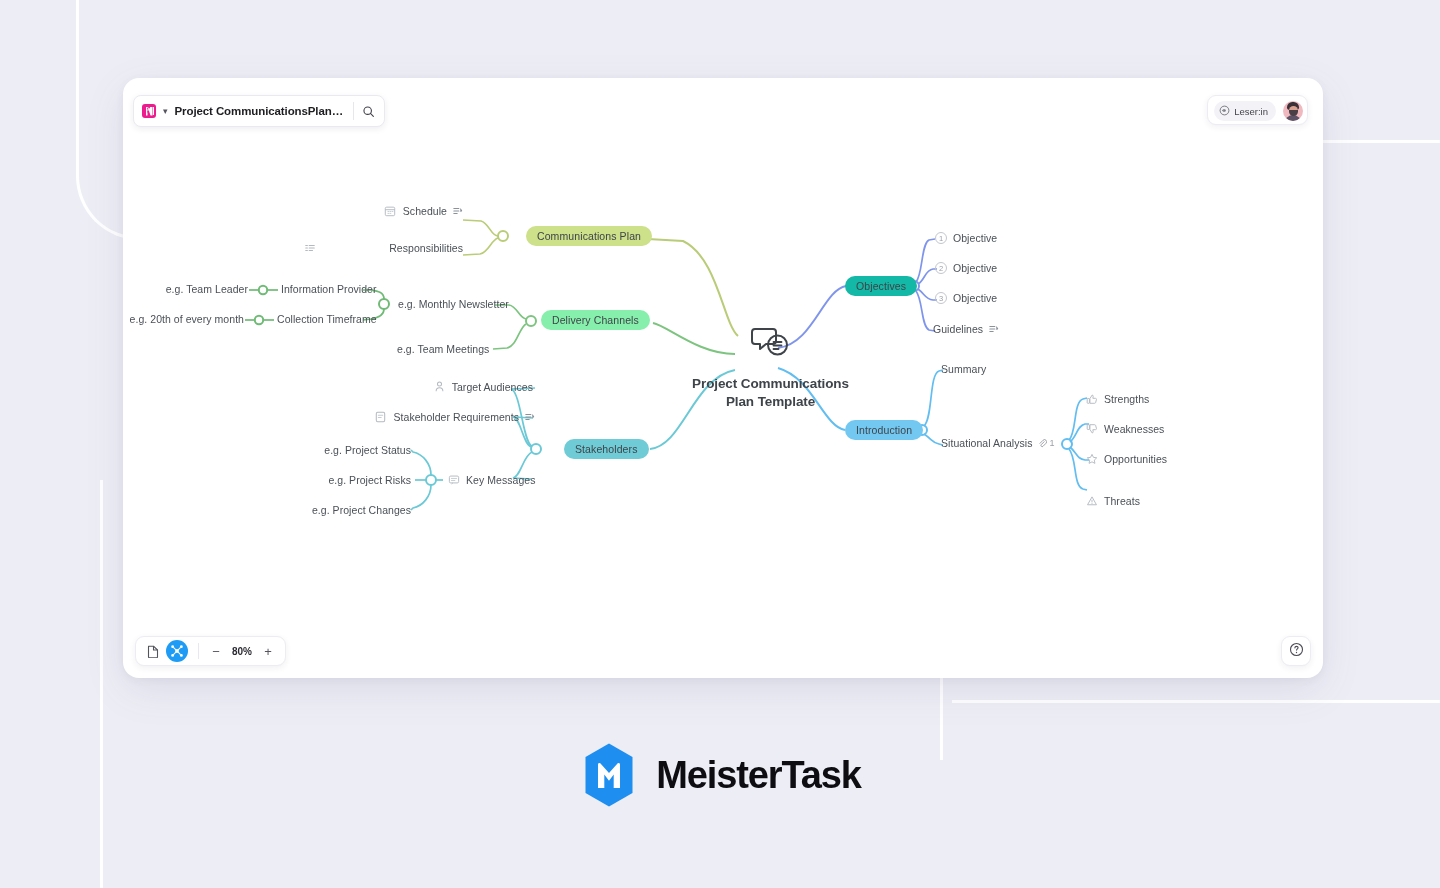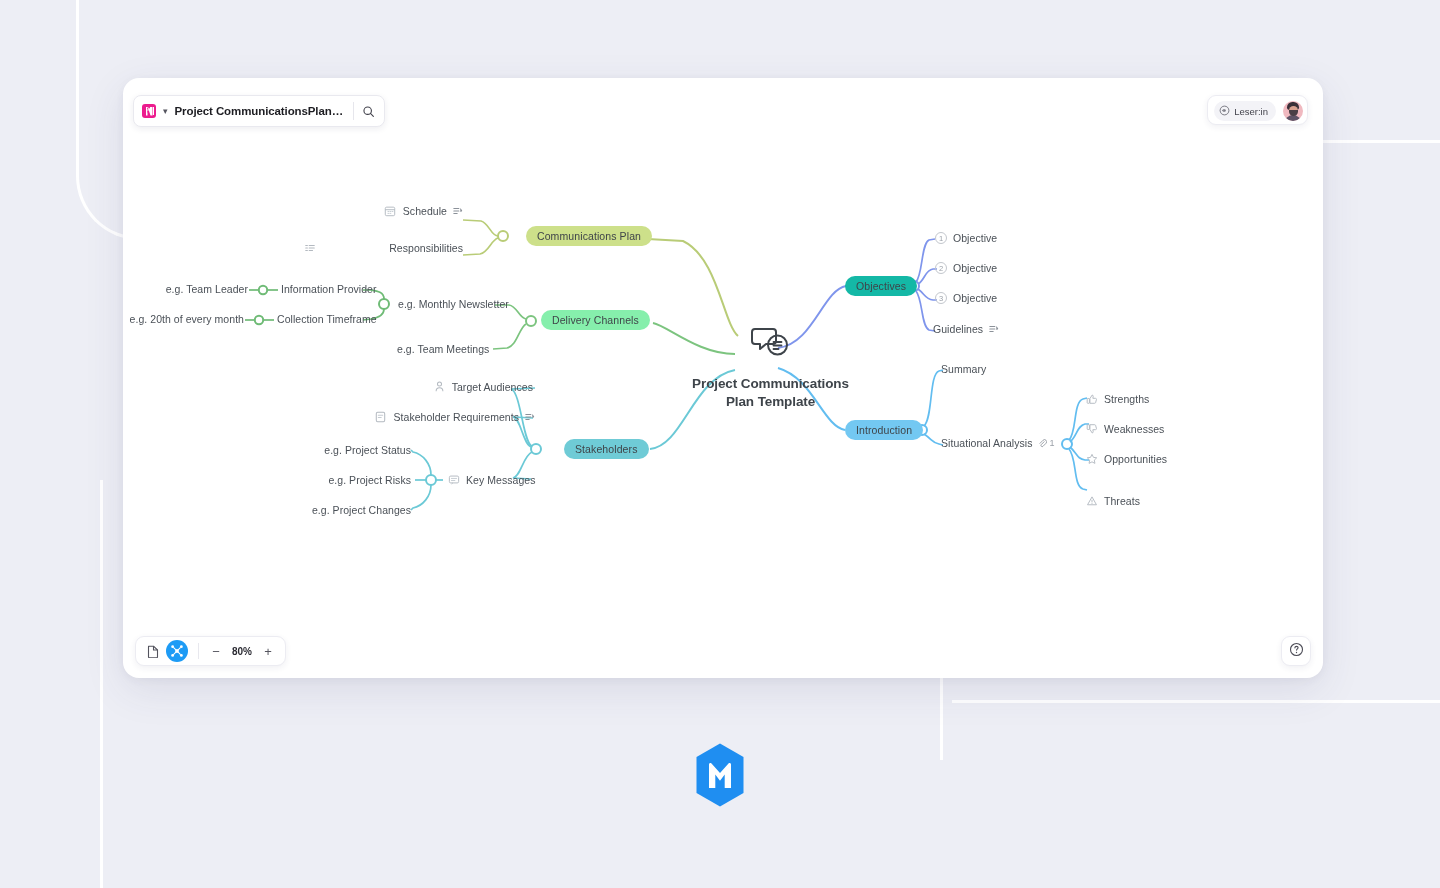--- a/index.html
+++ b/index.html
@@ -482,15 +482,16 @@
 
   </div>
 
   <div id="footer">
     <span class="hexwrap">
       <svg width="60" height="66" viewBox="0 0 60 66" fill="none">
         <path d="M30 1.5 53.5 15v36L30 64.5 6.5 51V15L30 1.5z" fill="#1f8ef1"></path>
         <path d="M19 46V22.5c0-1.3 1.6-1.9 2.5-.9L30 31l8.5-9.4c.9-1 2.5-.4 2.5.9V46h-6.3V32.6L30 38.8l-4.7-6.2V46H19z" fill="#fff"></path>
       </svg>
     </span>
+    <span class="brand">MeisterTask</span>
   </div>
 
 </div>
 
 </body></html>

